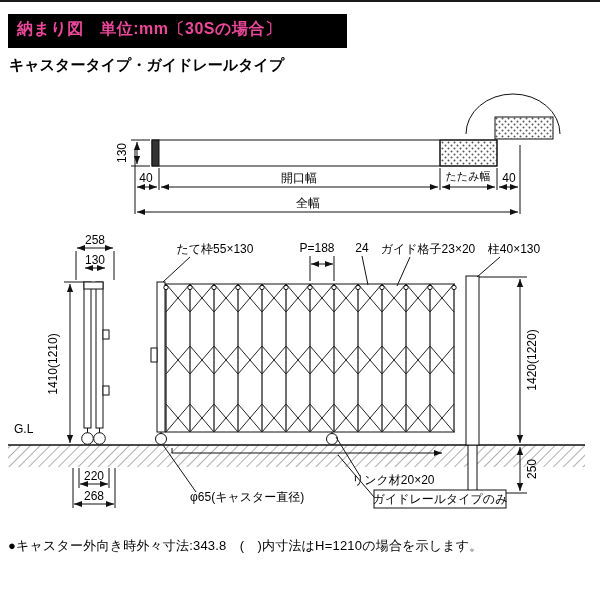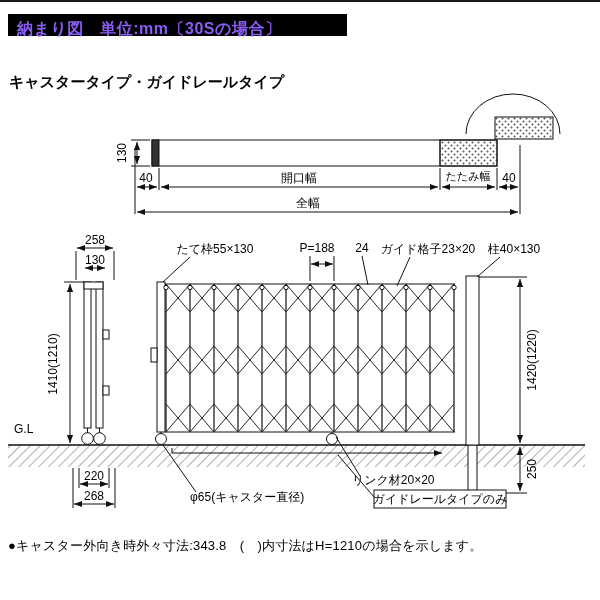--- a/index.html
+++ b/index.html
@@ -3,26 +3,26 @@
 <meta charset="utf-8">
 <style>
   html,body{margin:0;padding:0;}
   body{
     width:600px;height:600px;position:relative;background:#ffffff;
     font-family:"Liberation Sans","DejaVu Sans",sans-serif;color:#000;
     overflow:hidden;
   }
   .top-rule{position:absolute;left:0;top:0;width:600px;height:2px;background:#1a1a1a;}
   .title-bar{
-    position:absolute;left:8px;top:14px;width:330px;height:22px;
-    background:#000;color:#8b5cf6;font-size:16px;font-weight:bold;
+    position:absolute;left:8px;top:14px;width:330px;height:34px;
+    background:#000;color:#ec4899;font-size:16px;font-weight:bold;
     line-height:30px;padding-left:9px;letter-spacing:0.5px;
   }
   .subtitle{
-    position:absolute;left:9px;top:56px;font-size:15px;font-weight:bold;margin-top:17px;
+    position:absolute;left:9px;top:56px;font-size:15px;font-weight:bold;
   }
   .footnote{
     position:absolute;left:8px;top:537px;width:586px;font-size:13px;
     font-weight:normal;letter-spacing:0.2px;
   }
   svg.diagram{position:absolute;left:0;top:0;}
   svg text{
     font-family:"Liberation Sans","DejaVu Sans",sans-serif;
     fill:#000;stroke:none;font-size:12px;
   }

